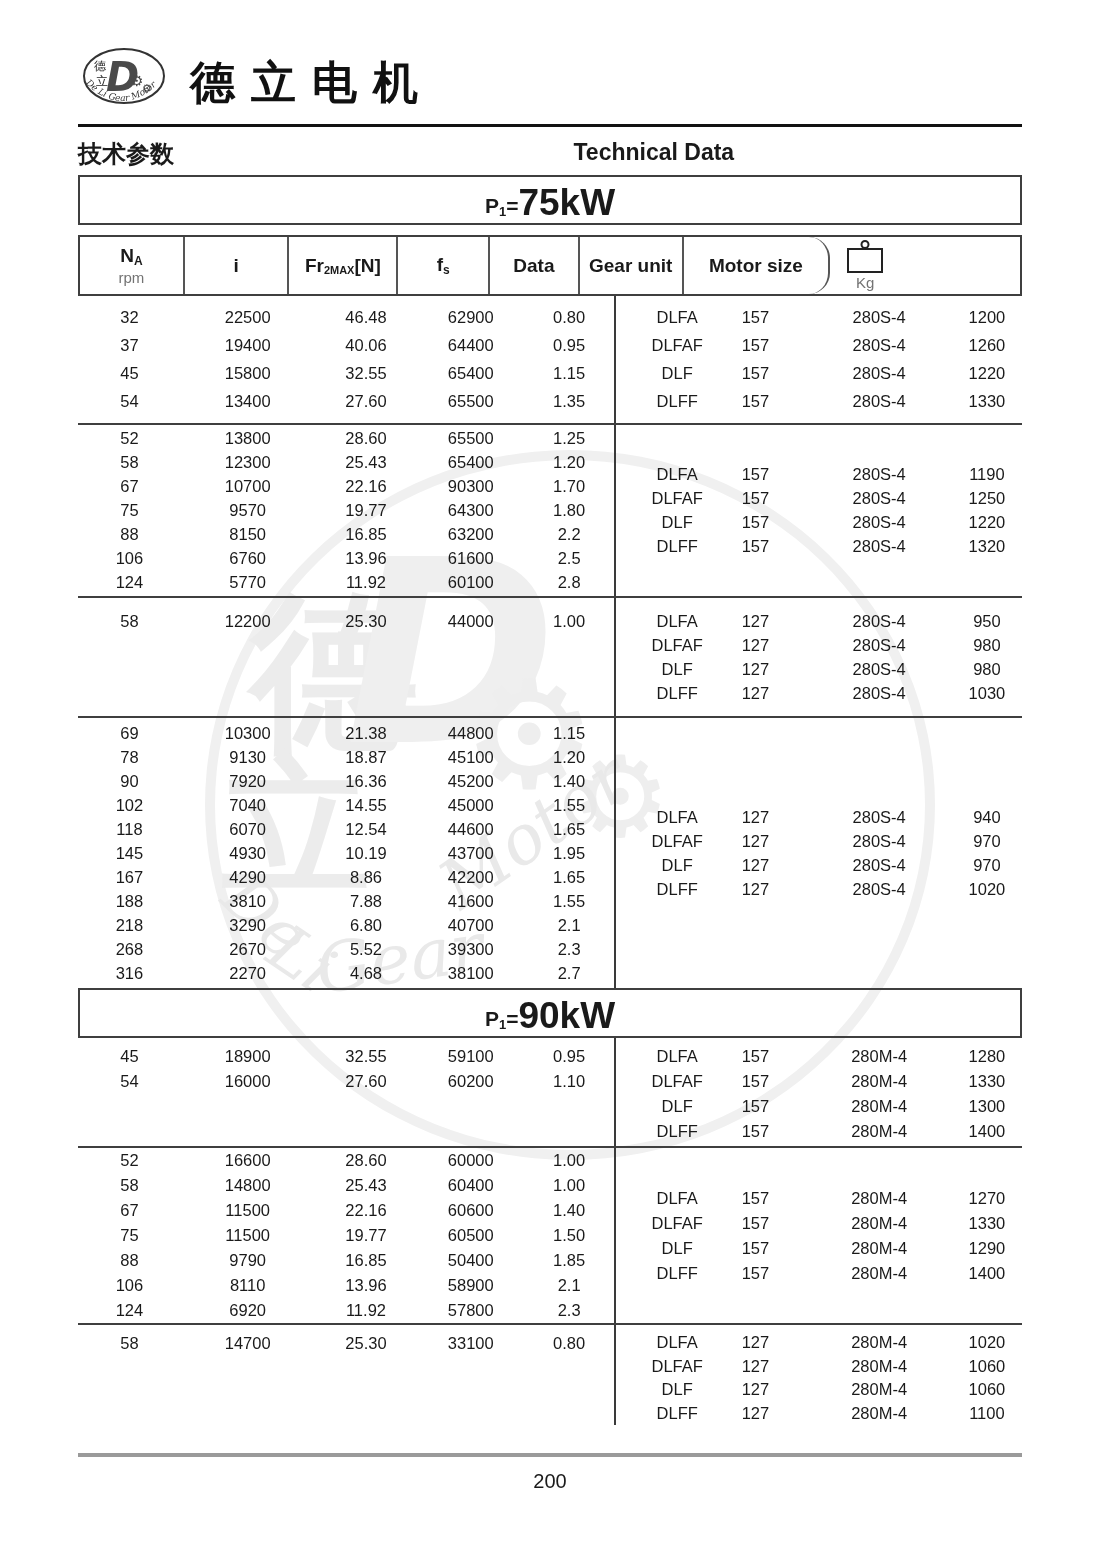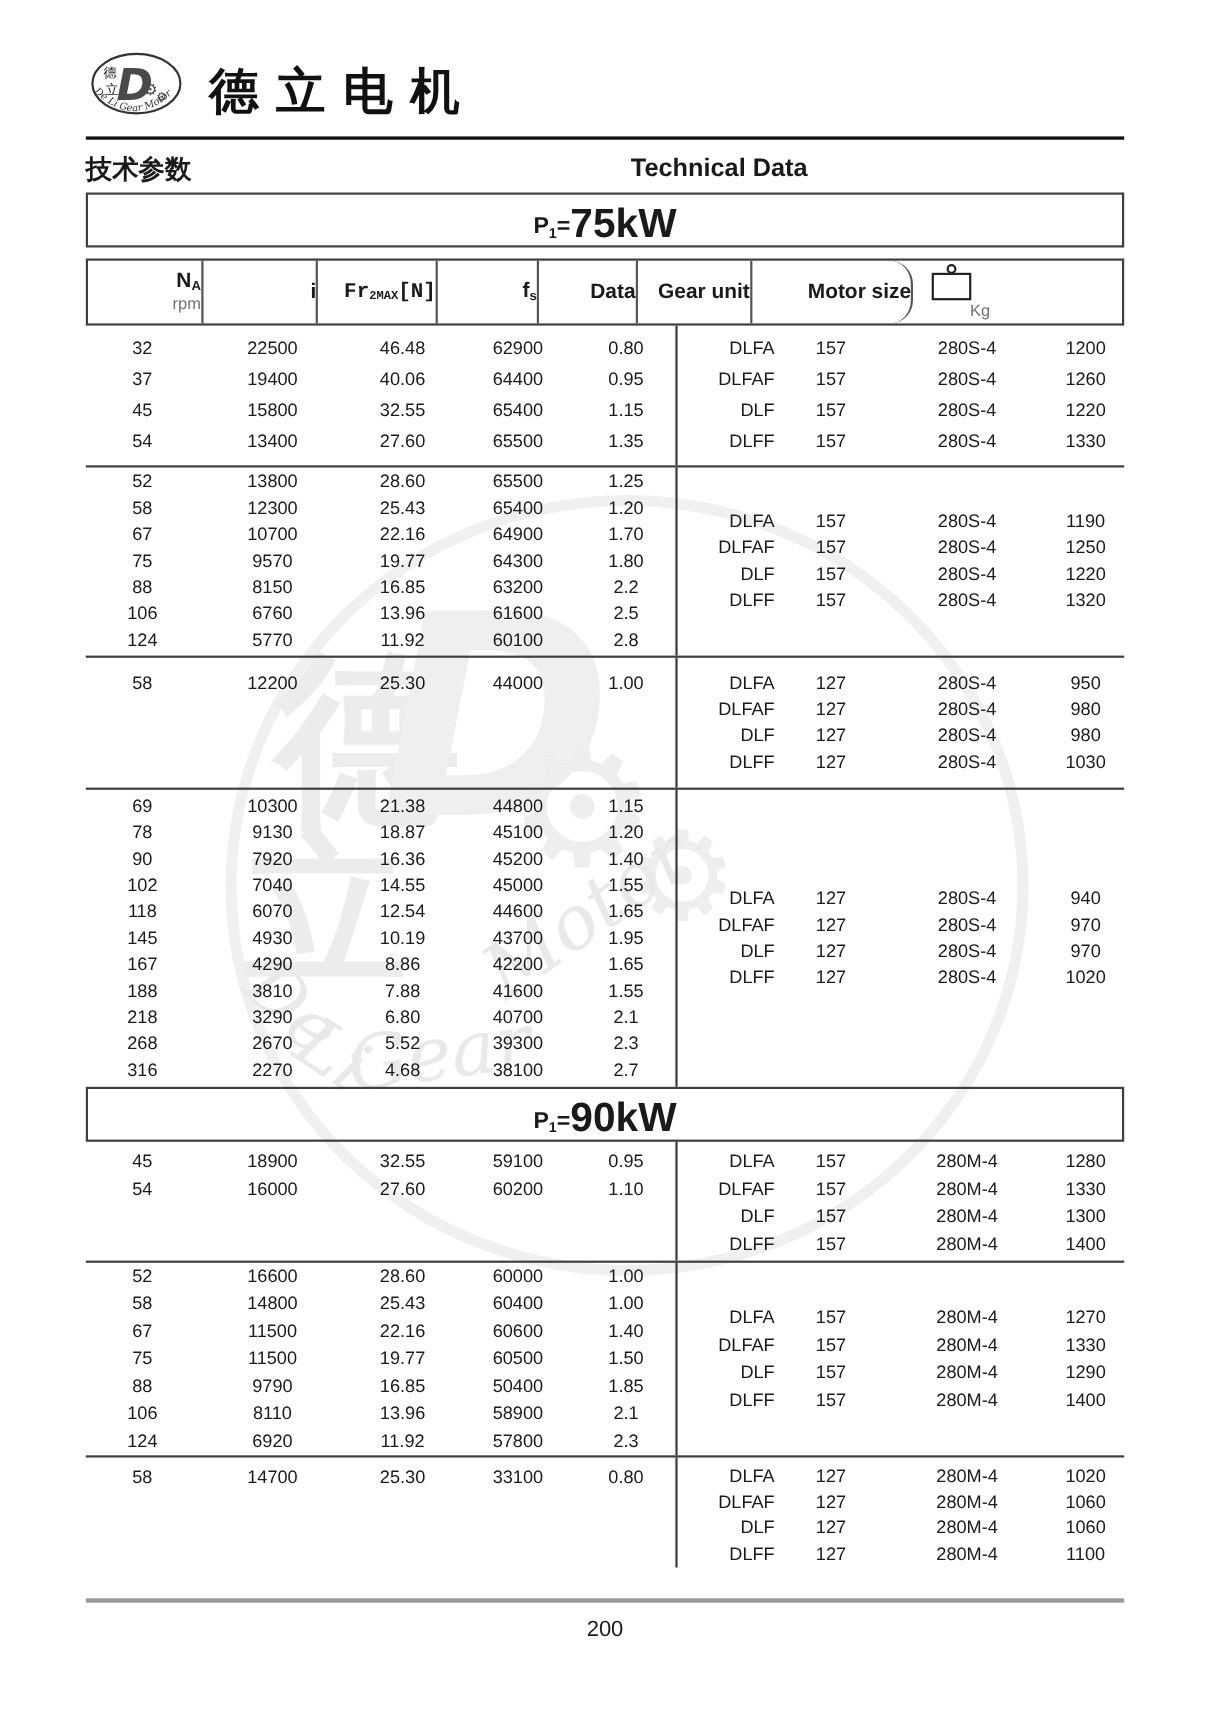--- a/index.html
+++ b/index.html
@@ -39,49 +39,49 @@
           font-size:23px;font-weight:bold;}
 
   .banner{height:46px;border:2px solid #3f3f3f;display:flex;align-items:baseline;
           justify-content:center;margin-top:5px;}
   .banner .bp{font-size:21px;font-weight:bold;align-self:center;transform:translateY(6px);}
   .banner .bsub{font-size:13px;font-weight:bold;align-self:center;transform:translateY(11px);}
   .banner .beq{font-size:21px;font-weight:bold;align-self:center;transform:translateY(6px);}
   .banner .bbig{font-size:37px;font-weight:bold;align-self:center;transform:translateY(3px);letter-spacing:0px;}
 
   .colheader{margin-top:10px;height:57px;border:2px solid #3f3f3f;display:flex;}
-  .colh{border-right:2px solid #555;display:flex;flex-direction:column;align-items:flex-end;
+  .colh{border-right:2px solid #555;display:flex;flex-direction:column;align-items:center;
         justify-content:center;line-height:1.15;}
   .colh:last-child{border-right:none;}
   .colh .lab{font-size:19px;font-weight:bold;white-space:nowrap;}
   .colh .sub{font-size:15px;color:#737373;}
   sub.h{font-size:12px;font-weight:bold;vertical-align:-3px;}
   sub.h2{font-size:11px;font-weight:bold;vertical-align:-2px;}
-  .w-na{width:10.93%;} .w-m2{width:14.23%;} .w-i{width:10.93%;} .w-fr{width:11.36%;font-family:Liberation Mono, monospace;}
+  .w-na{width:10.93%;} .w-m2{width:14.23%;} .w-i{width:10.93%;} .w-fr{width:11.36%;}
   .w-fs{width:9.55%;} .w-type{width:9.34%;} .w-gear{width:10.83%;} .w-motor{width:15.39%;border-radius:21px;}
   .w-kg{width:7.44%;}
   .kgicon{width:32px;height:21px;border:2px solid #222;position:relative;margin:8px auto 1px;}
   .kgicon::before{content:'';position:absolute;top:-10px;left:50%;transform:translateX(-50%);
                   width:5px;height:5px;border:2px solid #222;border-radius:50%;background:#fff;}
 
   
   .block{display:flex;}
   .bsep{border-bottom:2px solid #3f3f3f;}
   .bleft{width:57%;border-right:2px solid #3a3a3a;display:flex;flex-direction:column;box-sizing:border-box;}
   .bright{width:43%;display:flex;flex-direction:column;box-sizing:border-box;}
   .mid{justify-content:center;}
   .top11{padding-top:11px;} .top6{padding-top:6px;}
   .b1{height:127px;} .b2{height:171px;} .b3{height:118px;} .b4{height:270px;}
   .b5{height:108px;} .b6{height:175px;} .b7{height:100px;}
   .b1 .row{height:28px;} .b2 .row,.b3 .row,.b4 .row,.b7 .row{height:24px;}
   .b5 .row,.b6 .row{height:25px;}
   .row{display:flex;align-items:center;font-size:16.5px;}
   .cell{display:block;text-align:center;white-space:nowrap;}
   .c0{width:19.18%;} .c1{width:24.95%;} .c2{width:19.18%;} .c3{width:19.93%;} .c4{width:16.76%;}
-  .r0{width:21.73%;text-align:right;padding-left:34px;box-sizing:border-box;}
+  .r0{width:21.73%;text-align:center;padding-left:34px;box-sizing:border-box;}
   .r1{width:25.19%;} .r2{width:35.80%;} .r3{width:17.28%;}
 
   .footer-rule{height:4px;background:#9a9a9a;margin-top:28px;}
   .page-num{text-align:center;font-size:20px;margin-top:13px;}
 </style>
 </head>
 <body>
 
 <div class="watermark">
   <div class="wm wm-ellipse"></div>
@@ -228,21 +228,21 @@
           <span class="cell c0">58</span>
           <span class="cell c1">12300</span>
           <span class="cell c2">25.43</span>
           <span class="cell c3">65400</span>
           <span class="cell c4">1.20</span>
         </div>
         <div class="row">
           <span class="cell c0">67</span>
           <span class="cell c1">10700</span>
           <span class="cell c2">22.16</span>
-          <span class="cell c3">64900</span>
+          <span class="cell c3">90300</span>
           <span class="cell c4">1.70</span>
         </div>
         <div class="row">
           <span class="cell c0">75</span>
           <span class="cell c1">9570</span>
           <span class="cell c2">19.77</span>
           <span class="cell c3">64300</span>
           <span class="cell c4">1.80</span>
         </div>
         <div class="row">

